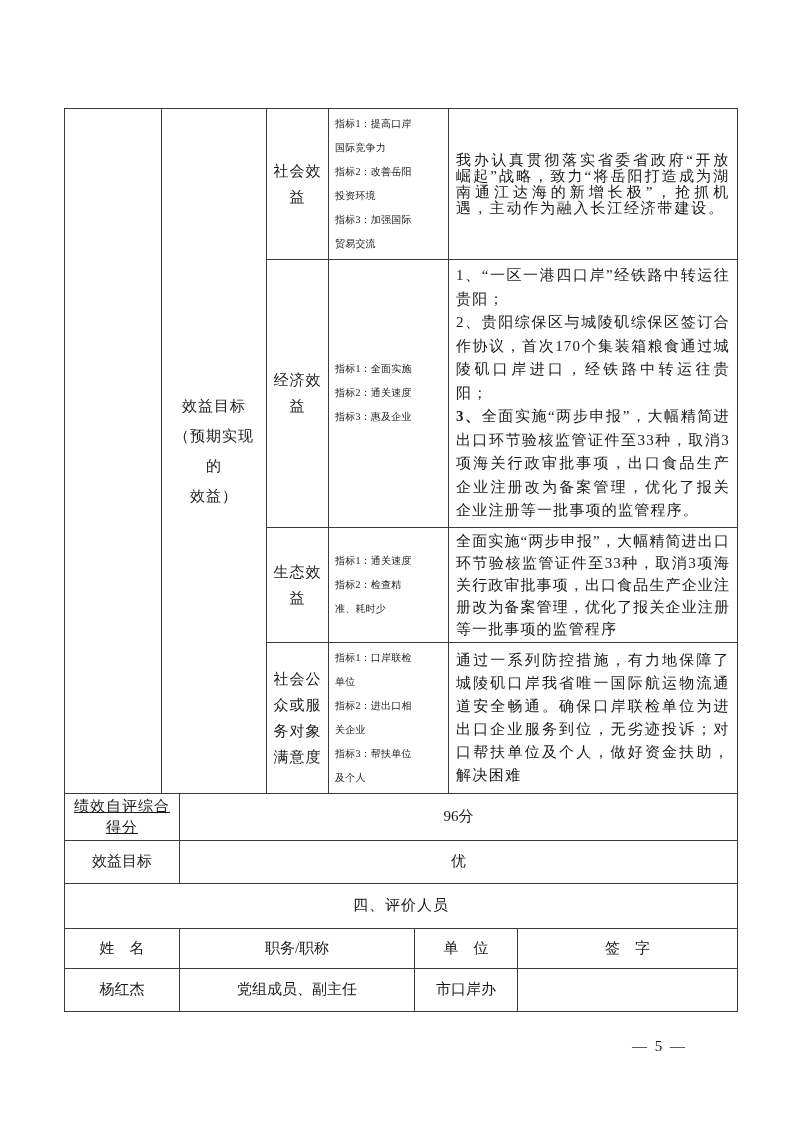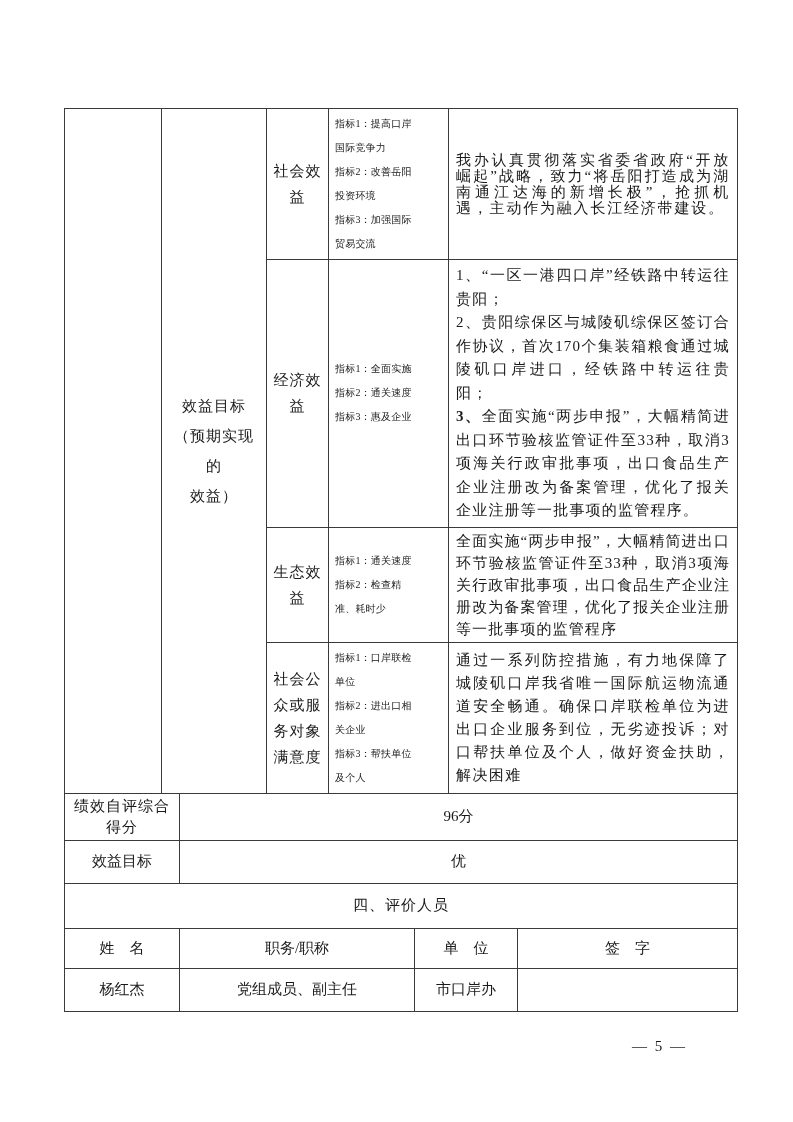--- a/index.html
+++ b/index.html
@@ -35,21 +35,21 @@
   }
   .desc{
     text-align:justify;text-justify:inter-ideograph;
     letter-spacing:1.8px;line-height:16px;
     padding:4px 7px;
   }
   .desc-r2{vertical-align:top;line-height:23.5px;letter-spacing:1.2px;padding:4px 7px;}
   .desc-r3{line-height:22px;letter-spacing:1.1px;padding:2px 7px;}
   .desc-r4{line-height:23px;letter-spacing:1.4px;padding:3px 7px;}
   .bold{font-weight:bold;}
-  .score-label{line-height:21px;letter-spacing:1px;}
+  .score-label{line-height:21px;letter-spacing:1px;text-decoration:underline;}
   .section-title{letter-spacing:1px;}
   .footer-page-number{
     position:absolute;top:1038px;right:106px;
     font-size:15px;letter-spacing:2px;color:#1a1a1a;
   }
 </style>
 </head>
 <body>
 
 <div class="page">

